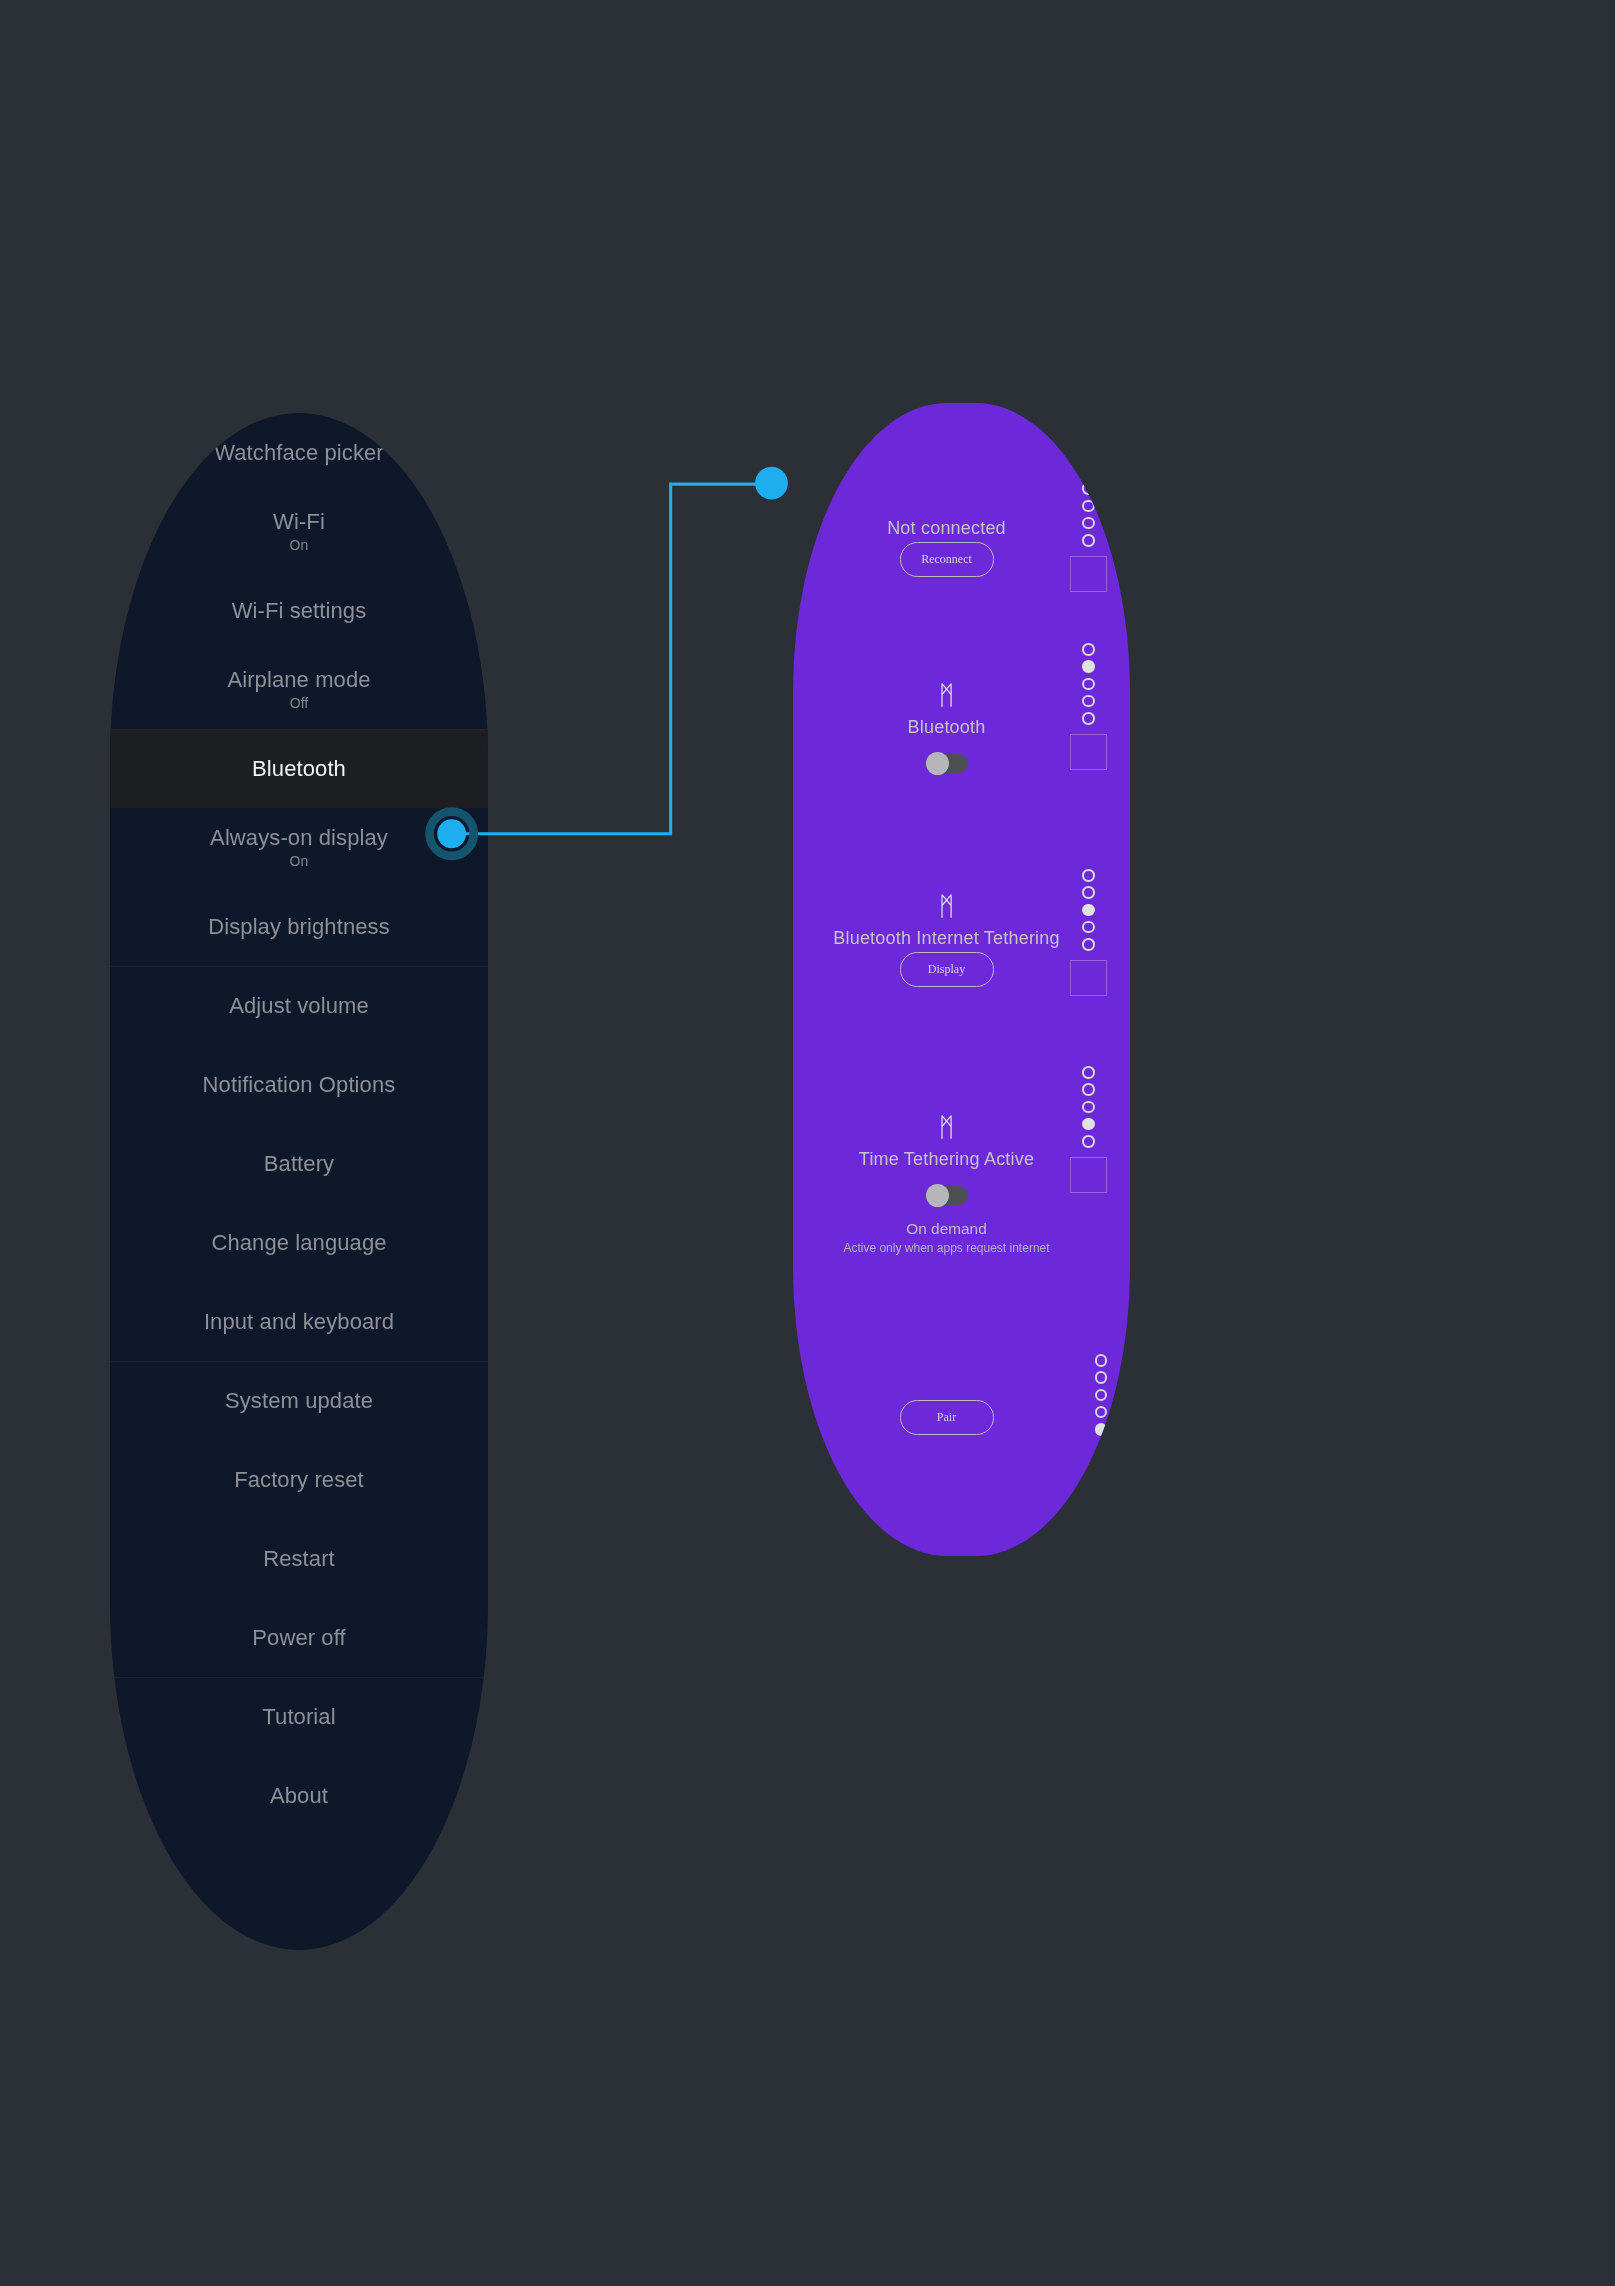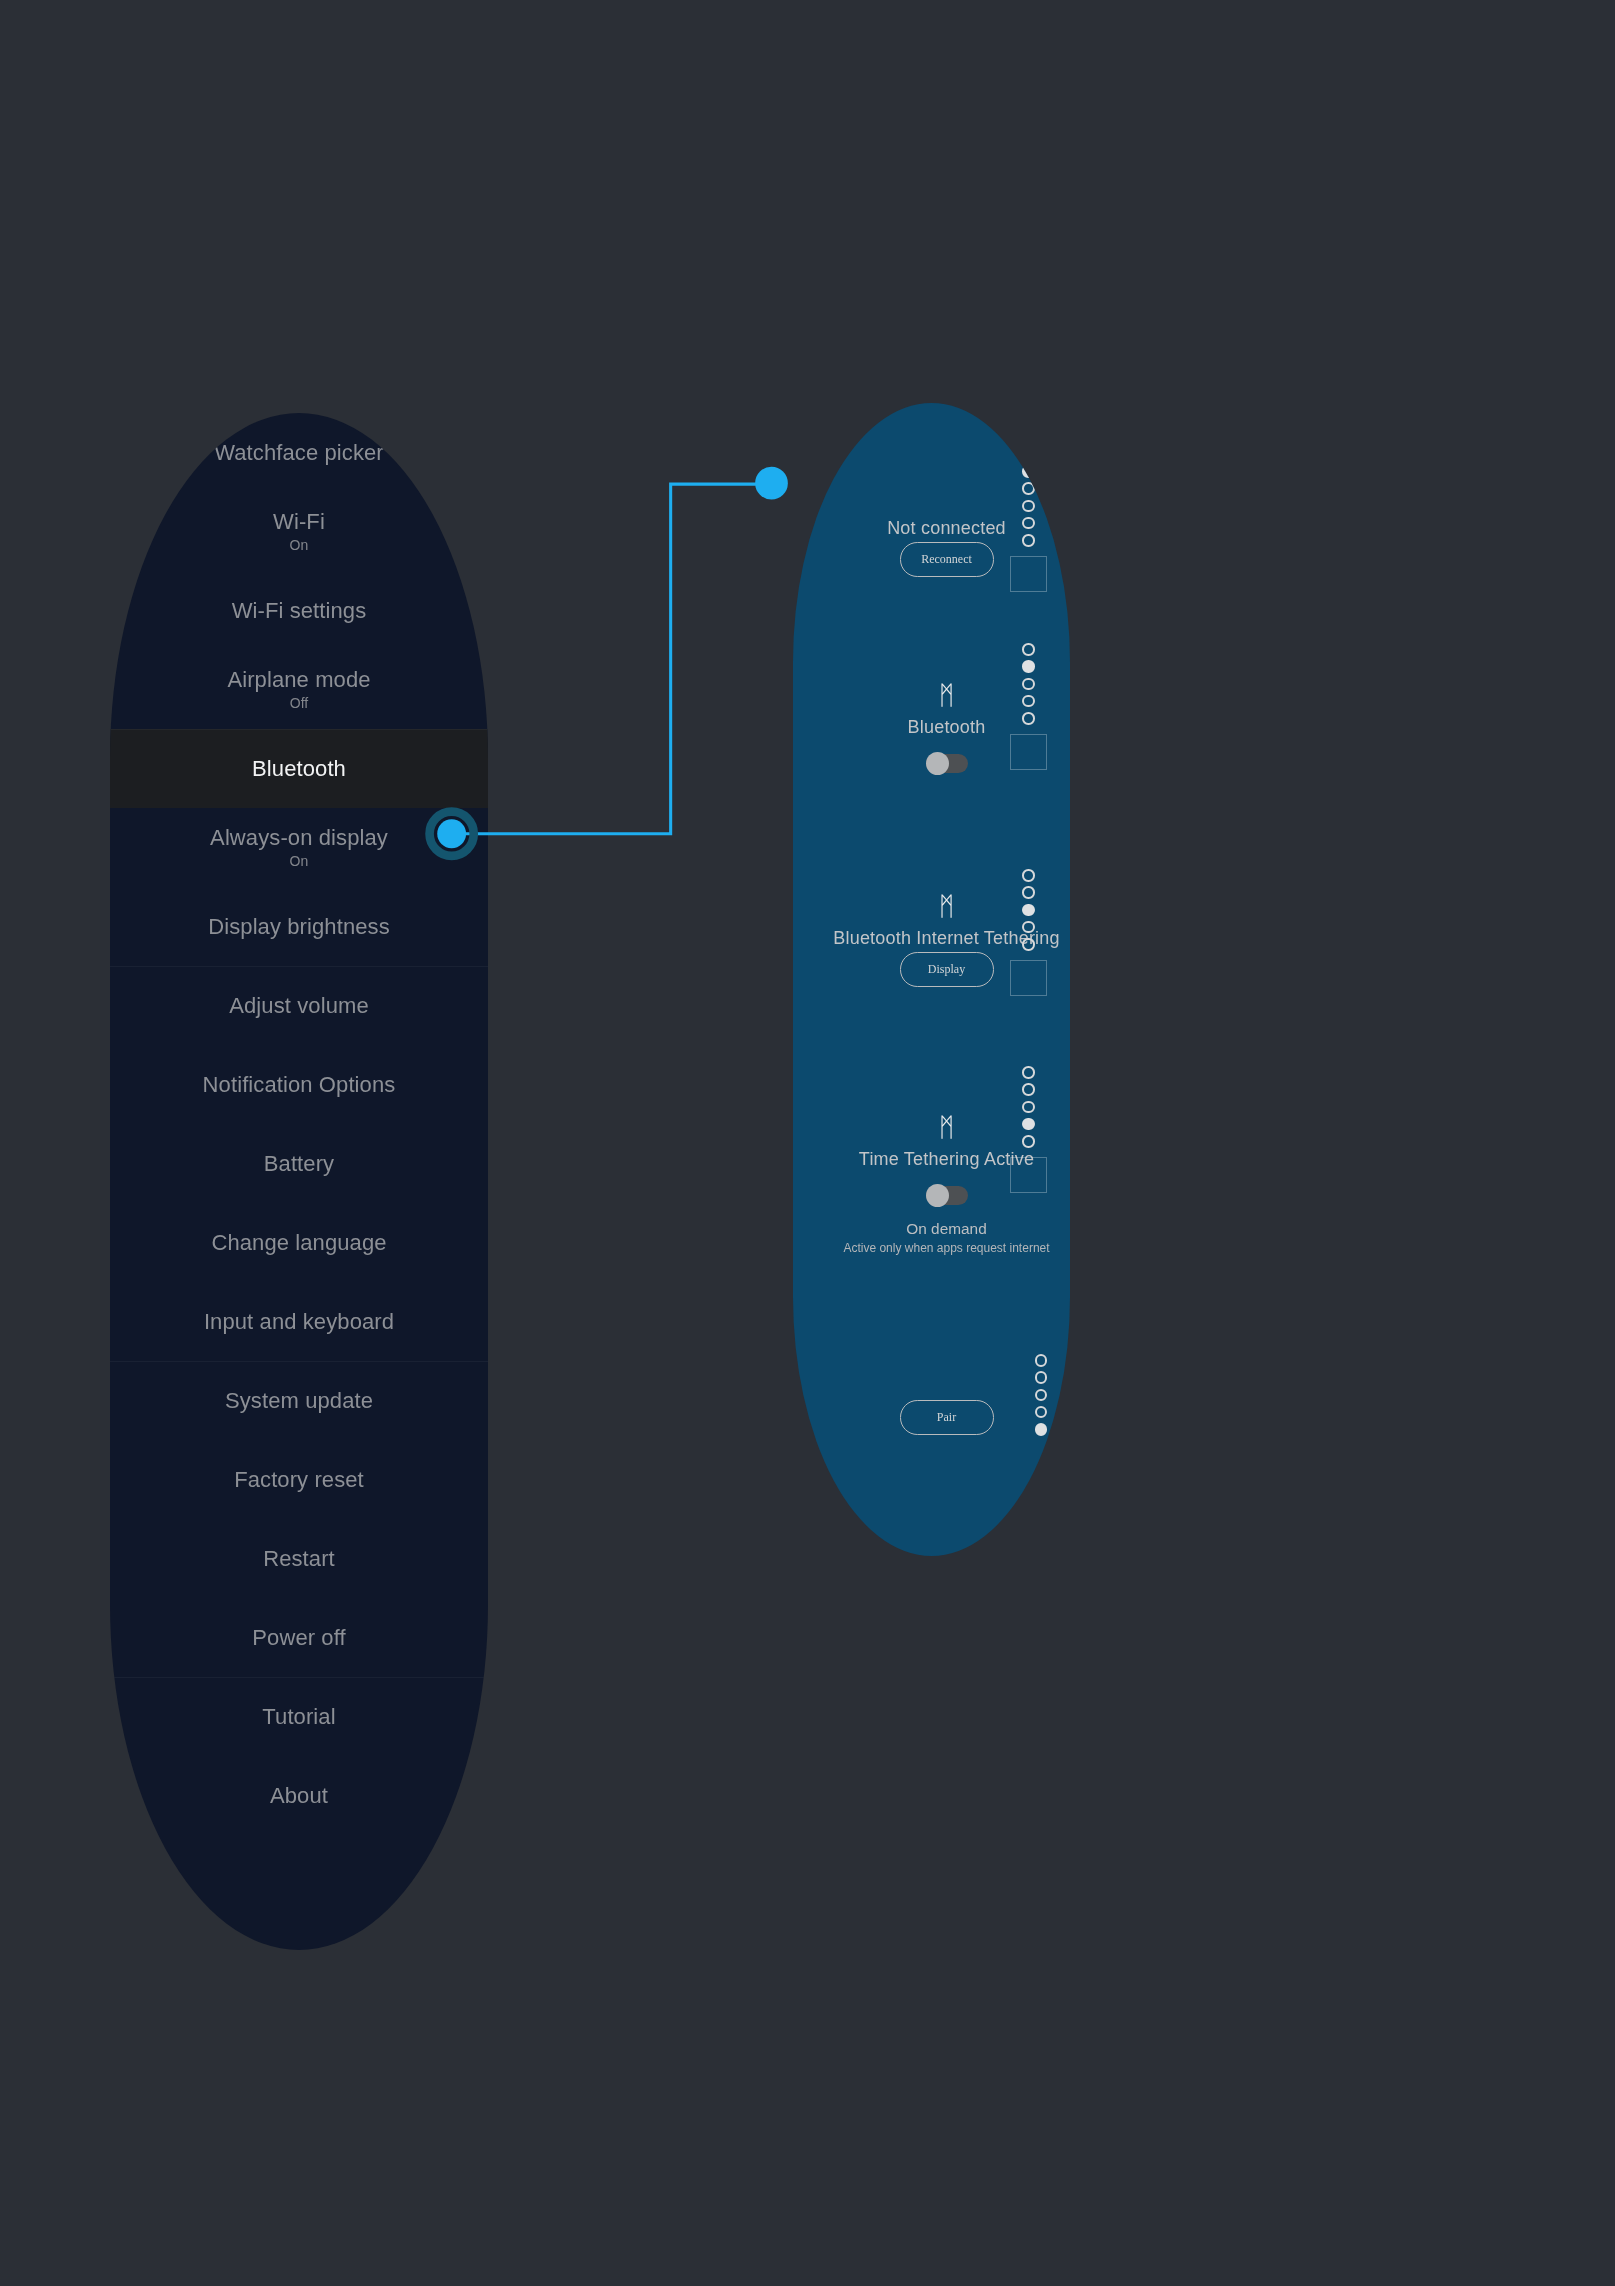--- a/index.html
+++ b/index.html
@@ -68,23 +68,23 @@
     top: 0; left: 0; right: 0;
     height: 1px;
     background: rgba(255,255,255,.045);
   }
 
   
   #right-panel {
     position: absolute;
     left: 793px;
     top: 403px;
-    width: 277px;
+    width: 337px;
     height: 1153px;
-    background: #0c4a6e;
+    background: #6d28d9;
     border-radius: 154px / 288px;
     overflow: hidden;
   }
 
   .bt-page {
     position: absolute;
     left: 0;
     width: 307px;
     display: flex;
     flex-direction: column;

